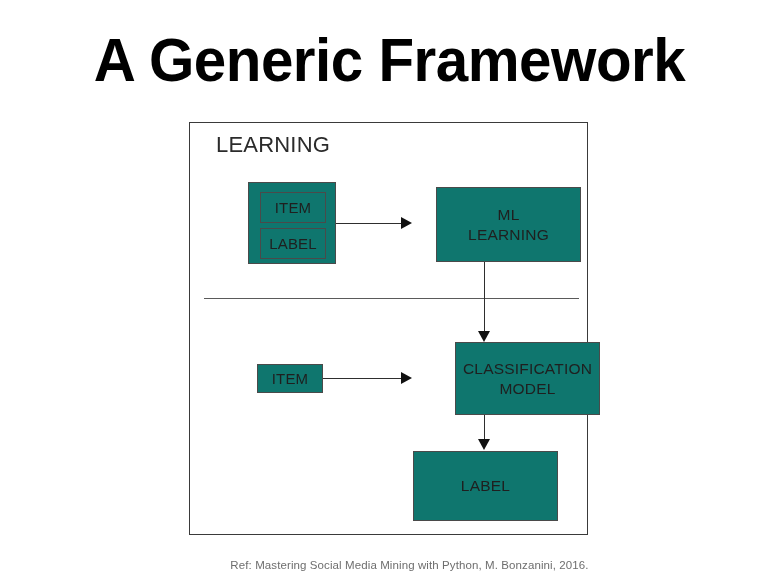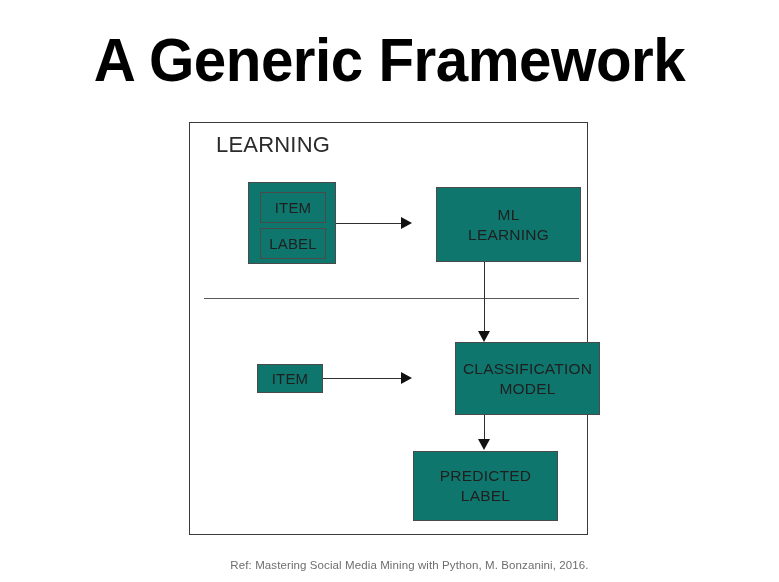--- a/index.html
+++ b/index.html
@@ -238,21 +238,20 @@
 
   <div class="node node-classification-model">
     <div>
       <span>CLASSIFICATION</span>
       <span>MODEL</span>
     </div>
   </div>
 
   <div class="node node-predicted-label">
     <div>
-      <span>PREDICTED</span>
       <span>LABEL</span>
     </div>
   </div>
 
   <div class="connector conn-line-h conn-train-to-ml"></div>
   <div class="arrow-head-right head-train-to-ml"></div>
 
   <div class="connector conn-line-v conn-ml-to-clf"></div>
   <div class="arrow-head-down head-ml-to-clf"></div>
 

